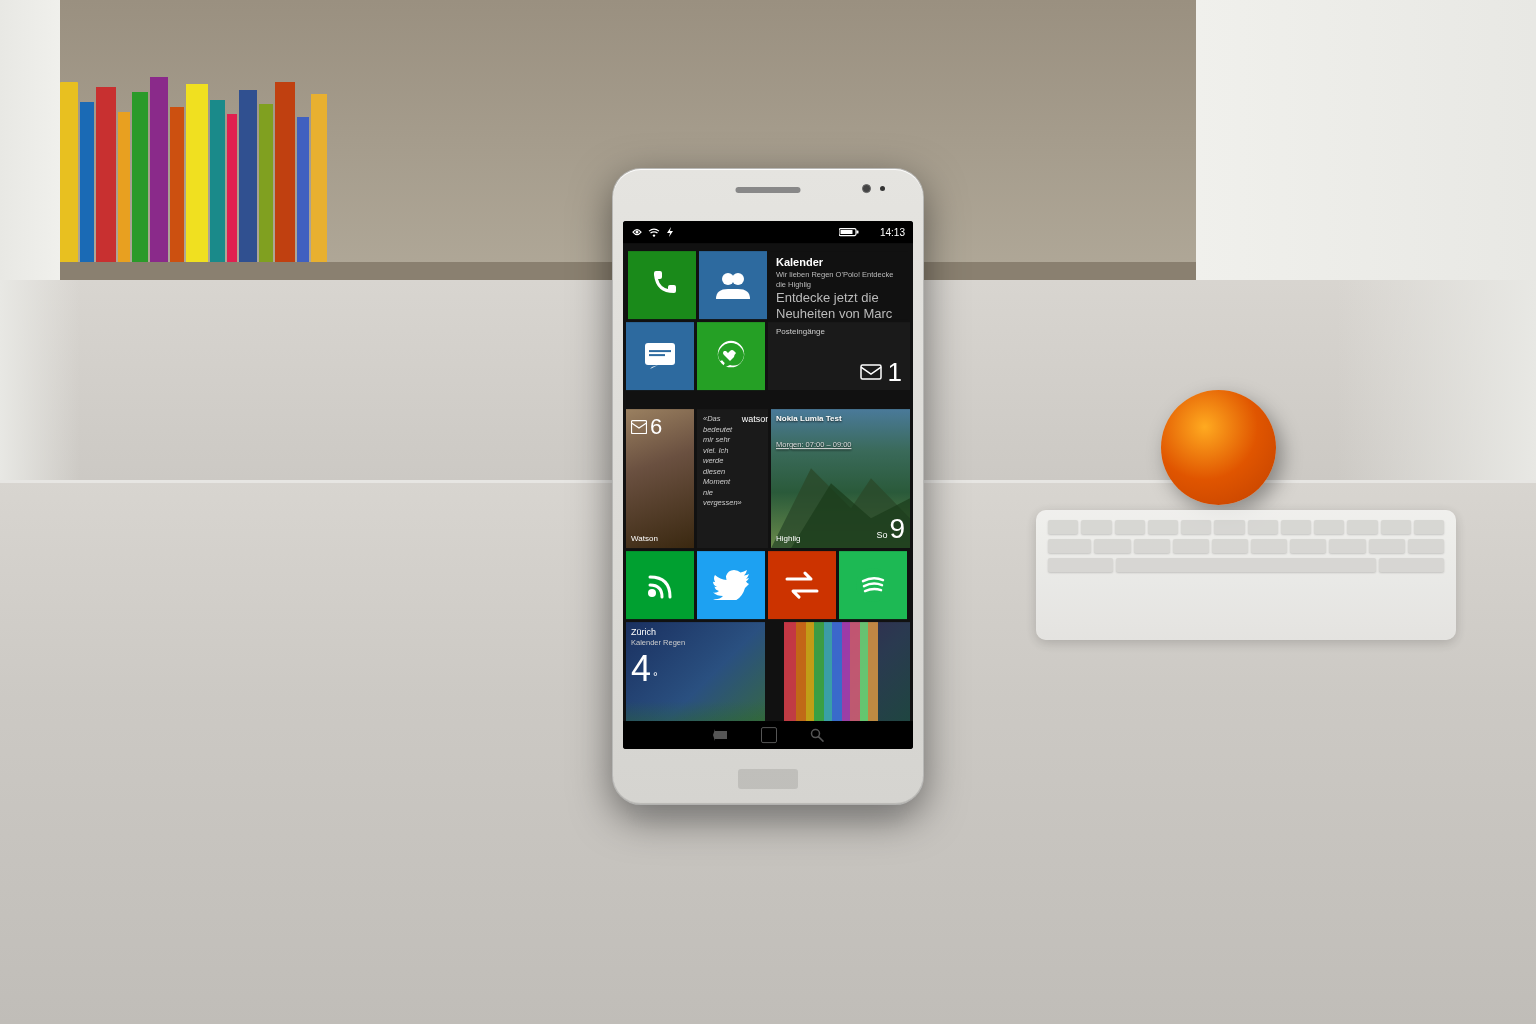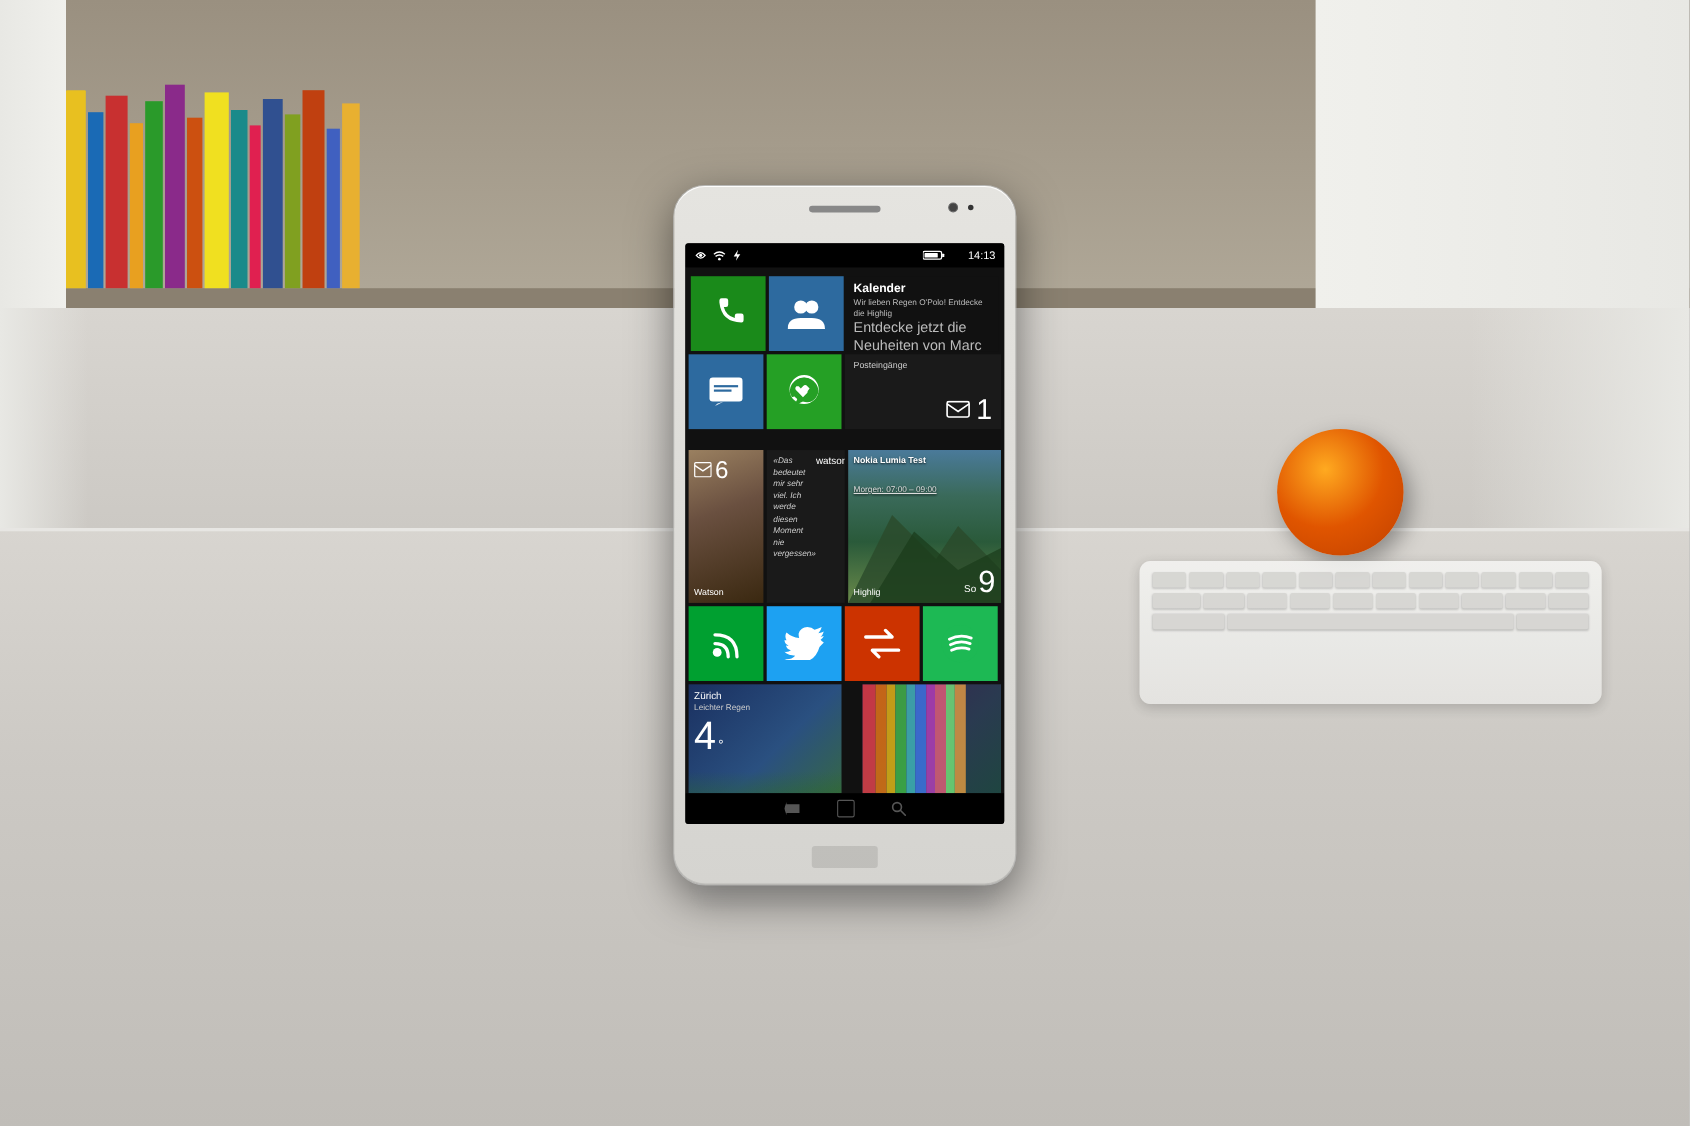--- a/index.html
+++ b/index.html
@@ -280,21 +280,21 @@
           </div>
         </div>
 
         <div style="display:flex;gap:19px;margin-bottom:3px;">
 
           <div style="width:139px;height:139px;background:linear-gradient(135deg,#1a3060 0%,#2a5080 50%,#3a7030 100%);flex-shrink:0;position:relative;padding:5px;overflow:hidden;">
 
             <div style="position:absolute;bottom:0;left:0;right:0;height:60px;background:linear-gradient(0deg,#2a6a20,transparent);"></div>
             <div style="position:relative;z-index:1;">
               <div style="color:#fff;font-size:9px;font-weight:500;">Zürich</div>
-              <div style="color:#ccc;font-size:7.5px;margin-top:1px;">Leichter Regen</div>
+              <div style="color:#ccc;font-size:7.5px;margin-top:1px;">Kalender Regen</div>
               <div style="display:flex;align-items:baseline;margin-top:4px;">
                 <span style="color:#fff;font-size:36px;font-weight:300;line-height:1;">4</span>
                 <span style="color:#fff;font-size:12px;font-weight:300;margin-left:2px;">°</span>
               </div>
             </div>
             <div style="position:absolute;bottom:20px;left:5px;right:5px;z-index:1;">
               <div style="display:flex;justify-content:space-between;font-size:7px;color:#ccc;">
                 <span>14°</span>
                 <span>
                   <svg width="10" height="8" viewBox="0 0 10 8" display="inline-block" style="vertical-align:middle">

